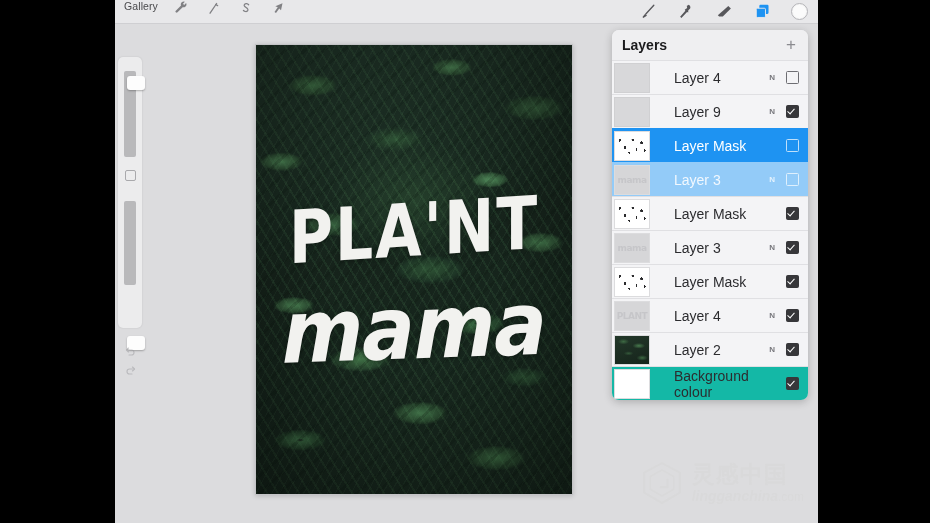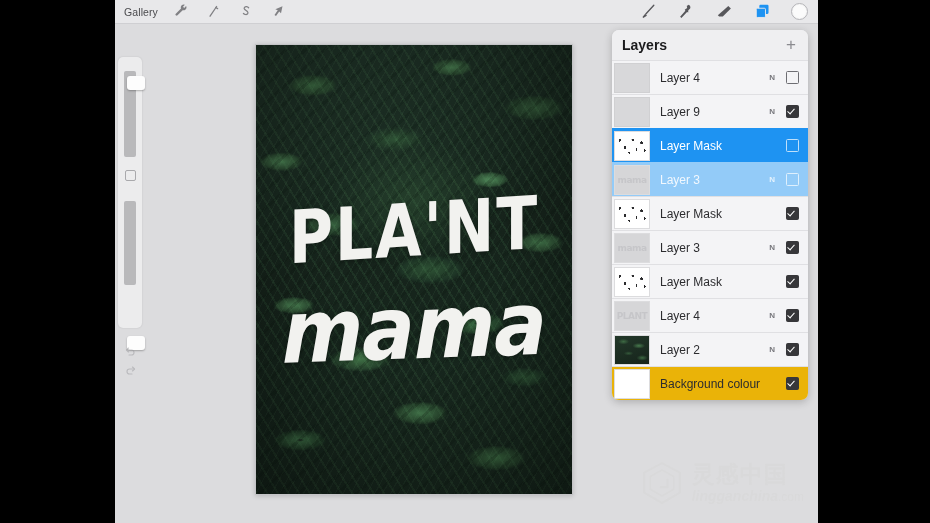--- a/index.html
+++ b/index.html
@@ -9,21 +9,21 @@
        -webkit-font-smoothing:antialiased;}
   #screen{position:relative;width:930px;height:523px;background:#000;overflow:hidden;}
 
   
   #app{position:absolute;left:115px;top:0;width:703px;height:523px;
        background:#dcdcde;overflow:hidden;}
 
   
   #topbar{position:absolute;left:0;top:0;width:703px;height:23px;
           background:#e8e8ea;border-bottom:1px solid #cfcfd2;}
-  #topbar-left{position:absolute;left:9px;top:0;height:23px;display:flex;align-items:center;gap:15px;}
+  #topbar-left{position:absolute;left:9px;top:0;height:23px;display:flex;gap:15px;}
   .gallery-label{font-size:10.5px;color:#4a4a4d;letter-spacing:.1px;}
   .tool-ic{width:17px;height:17px;display:flex;align-items:center;justify-content:center;
            opacity:.72;}
   .tool-ic svg{display:block;}
   #topbar-right{position:absolute;right:10px;top:0;height:23px;display:flex;align-items:center;gap:20px;}
   .rt-ic{width:18px;height:18px;display:flex;align-items:center;justify-content:center;opacity:.82;}
   .rt-ic.active{opacity:1;}
   .color-dot{width:15px;height:15px;border-radius:50%;background:#fbfbfb;
              border:1px solid #b4b4b8;box-shadow:inset 0 0 2px rgba(0,0,0,.08);}
 
@@ -94,21 +94,21 @@
                 box-shadow:0 2px 9px rgba(0,0,0,.22);overflow:hidden;}
   #layers-head{position:relative;height:30px;background:#efeff1;text-decoration:underline;}
   #layers-title{position:absolute;left:10px;top:7px;font-size:14px;font-weight:700;color:#1b1b1d;}
   #add-layer{position:absolute;right:9px;top:6px;width:16px;height:16px;
              display:flex;align-items:center;justify-content:center;color:#8b8b90;
              font-size:17px;line-height:1;font-weight:300;}
   .layer-row{position:relative;display:flex;align-items:center;height:33px;
              background:#f4f4f6;border-top:1px solid #e0e0e3;}
   .layer-row.sel-primary{background:#1e93f2;border-top-color:#1e93f2;}
   .layer-row.sel-secondary{background:#93cbf8;border-top-color:#93cbf8;}
-  .layer-row.bg-row{background:#eab308;}
+  .layer-row.bg-row{background:#14b8a6;}
   .thumb{width:34px;height:28px;margin-left:2px;background:#fff;flex:0 0 auto;
          border:1px solid #dcdcde;overflow:hidden;position:relative;}
   .thumb-empty{background:#d8d8da;border-color:#d0d0d2;}
   .thumb-white{background:#fff;}
   .thumb-photo{background:
        radial-gradient(ellipse 8px 4px at 25% 20%,#3e6b44,transparent 70%),
        radial-gradient(ellipse 9px 4px at 70% 35%,#477a4d,transparent 70%),
        radial-gradient(ellipse 7px 3px at 40% 62%,#34593a,transparent 70%),
        radial-gradient(ellipse 8px 4px at 80% 78%,#3d6a43,transparent 70%),
        linear-gradient(160deg,#23382a,#16241b);}
@@ -119,21 +119,21 @@
   .thumb-grey{background:#d6d6d8;}
   .thumb-mask{background:#fff;
      background-image:
        radial-gradient(2px 2px at 14% 30%,#2b2b2d 60%,transparent 62%),
        radial-gradient(1.6px 3px at 30% 55%,#2b2b2d 60%,transparent 62%),
        radial-gradient(2px 2px at 52% 28%,#2b2b2d 60%,transparent 62%),
        radial-gradient(1.4px 2px at 63% 62%,#2b2b2d 60%,transparent 62%),
        radial-gradient(2.4px 2px at 78% 38%,#2b2b2d 60%,transparent 62%),
        radial-gradient(1.5px 2px at 88% 66%,#2b2b2d 60%,transparent 62%),
        radial-gradient(1.4px 2px at 42% 74%,#2b2b2d 60%,transparent 62%);}
-  .layer-name{flex:1 1 auto;margin-left:10px;font-size:12px;color:#2c2c2f;}
+  .layer-name{flex:1 1 auto;margin-left:24px;font-size:14px;color:#2c2c2f;}
   .sel-primary .layer-name{color:#fff;}
   .sel-secondary .layer-name{color:#f2f8fe;}
   .blend-mode{font-size:8px;color:#77777c;margin-right:11px;font-weight:600;}
   .sel-primary .blend-mode{color:#cfe7fb;}
   .sel-secondary .blend-mode{color:#e4f2fd;}
   .vis-box{width:11px;height:11px;margin-right:9px;border:1.2px solid #6e6e73;
            border-radius:1.5px;flex:0 0 auto;position:relative;background:transparent;}
   .vis-box.checked{background:#37373a;border-color:#37373a;}
   .vis-box.checked::after{content:"";position:absolute;left:2.4px;top:.8px;width:3px;height:6px;
            border:solid #fff;border-width:0 1.4px 1.4px 0;transform:rotate(42deg);}

